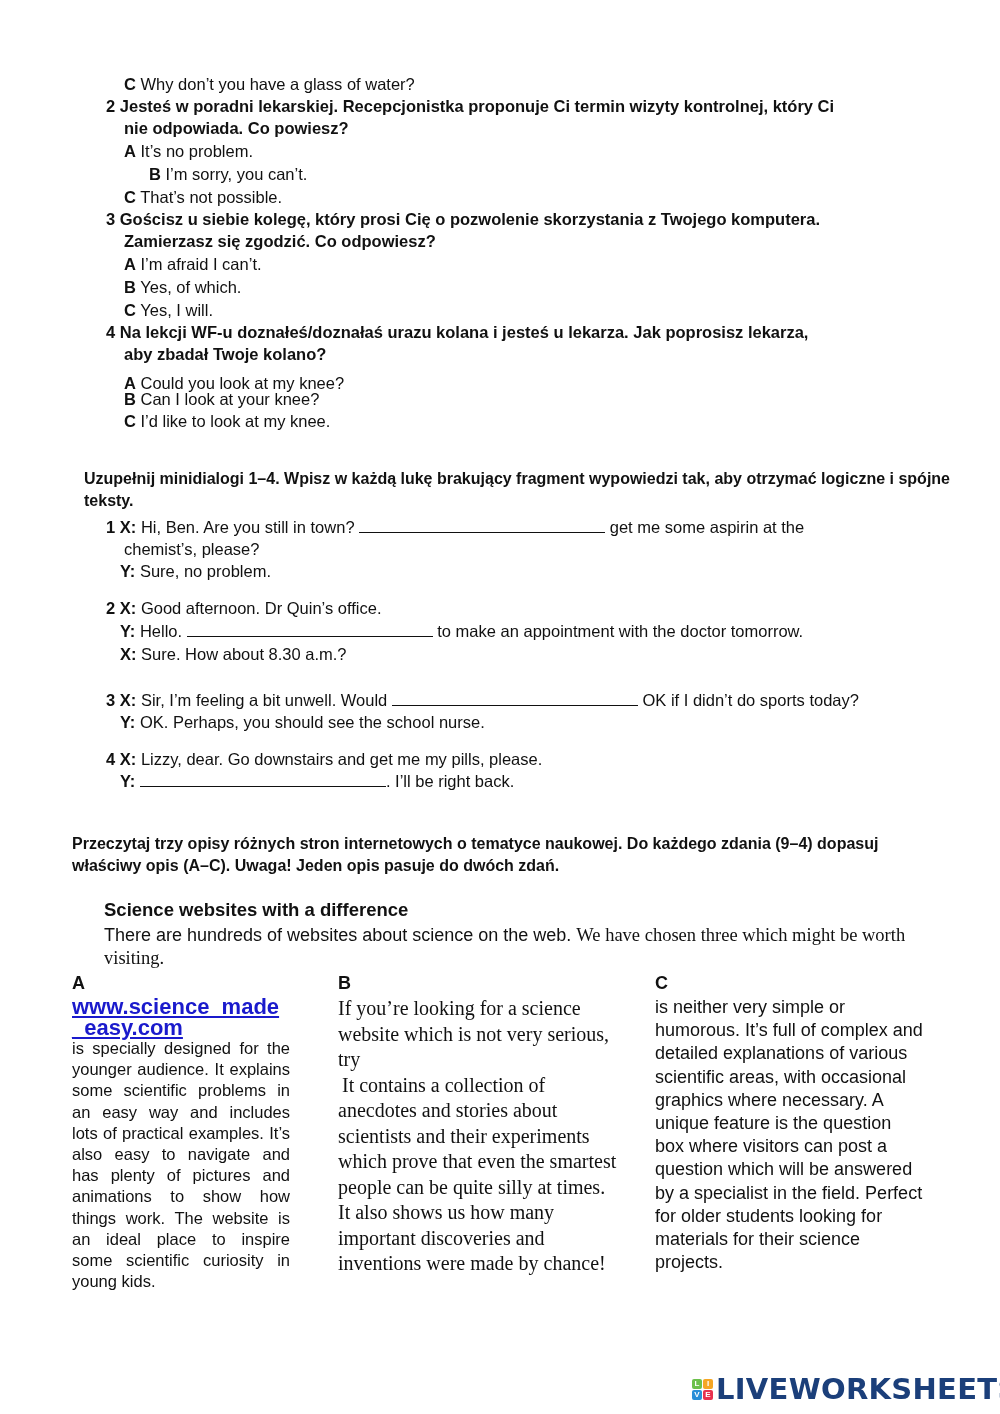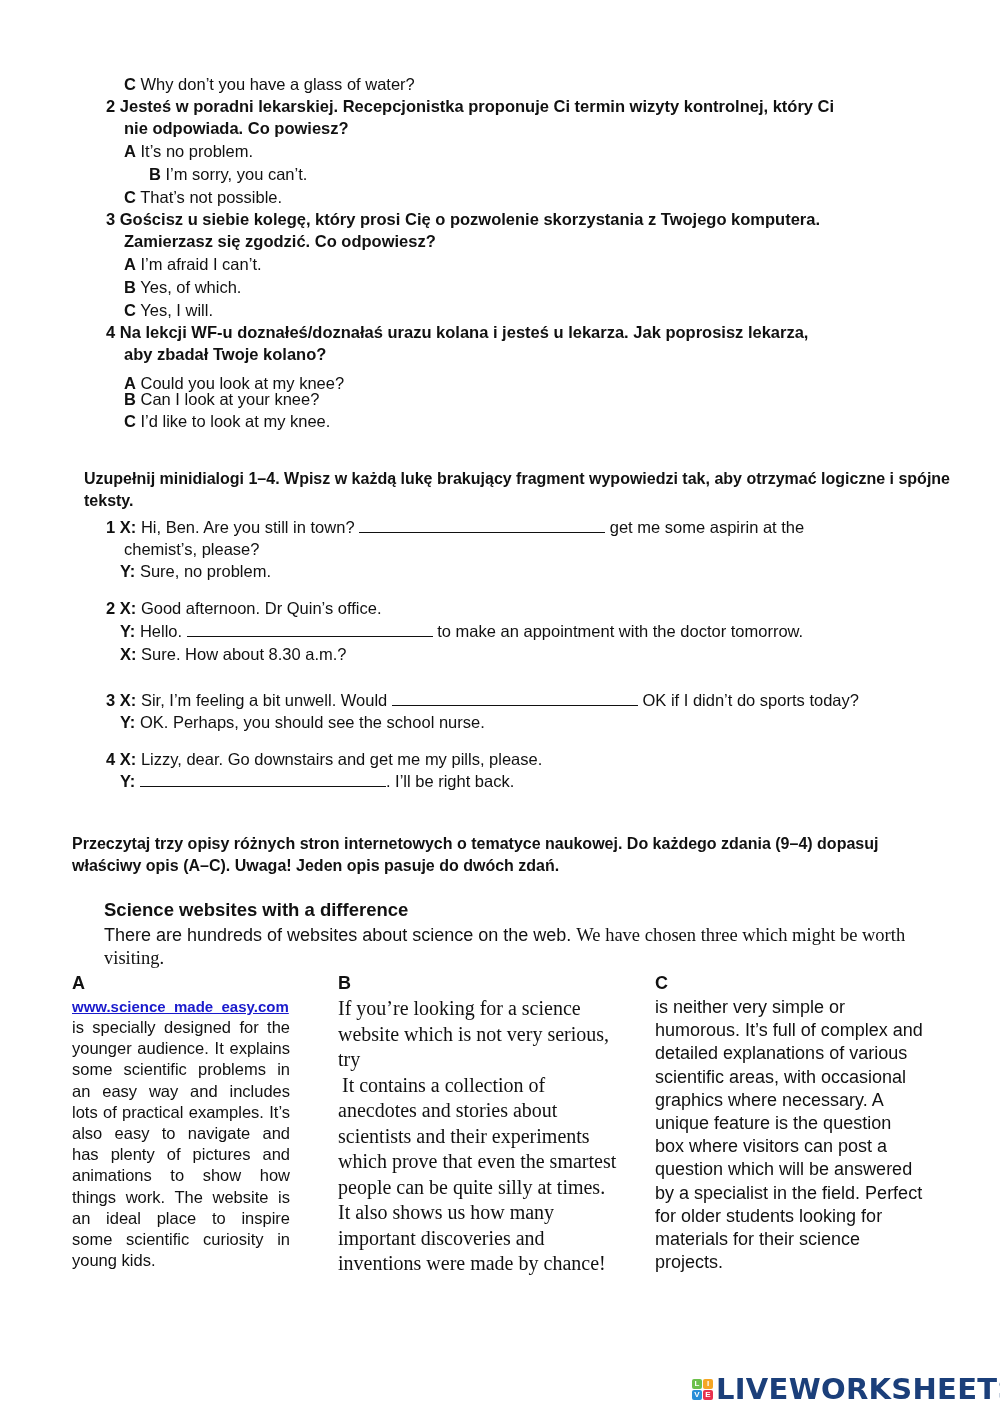--- a/index.html
+++ b/index.html
@@ -110,21 +110,21 @@
   <div class="abs instr" style="left:72px; top:833px;">Przeczytaj trzy opisy różnych stron internetowych o tematyce naukowej. Do każdego zdania (9–4) dopasuj właściwy opis (A–C). Uwaga! Jeden opis pasuje do dwóch zdań.</div>
 
   <div class="abs title" style="left:104px; top:899px;">Science websites with a difference</div>
   <div class="abs intro" style="left:104px; top:924px;">
     <span>There are hundreds of websites about science on the web.</span>
     <span class="serif">We have chosen three which might be worth visiting.</span>
   </div>
 
   <div class="abs colhead" style="left:72px; top:973px;">A</div>
   <div class="abs colA" style="left:72px; top:996px;">
-    <div class="link" style="word-break:break-all; font-size:15px; line-height:21px;">www.science_made_easy.com</div>
+    <div class="link" style="word-break:break-all; font-size:22px; line-height:21px;">www.science_made_easy.com</div>
     <div>is specially designed for the younger audience. It explains some scientific problems in an easy way and includes lots of practical examples. It’s also easy to navigate and has plenty of pictures and animations to show how things work. The website is an ideal place to inspire some scientific curiosity in young kids.</div>
   </div>
 
   <div class="abs colhead" style="left:338px; top:973px;">B</div>
   <div class="abs colB" style="left:338px; top:996px;">
     <div>If you’re looking for a science website which is not very serious, try</div>
     <div style="text-indent:4px;">It contains a collection of anecdotes and stories about scientists and their experiments which prove that even the smartest people can be quite silly at times. It also shows us how many important discoveries and inventions were made by chance!</div>
   </div>
 
   <div class="abs colhead" style="left:655px; top:973px;">C</div>

